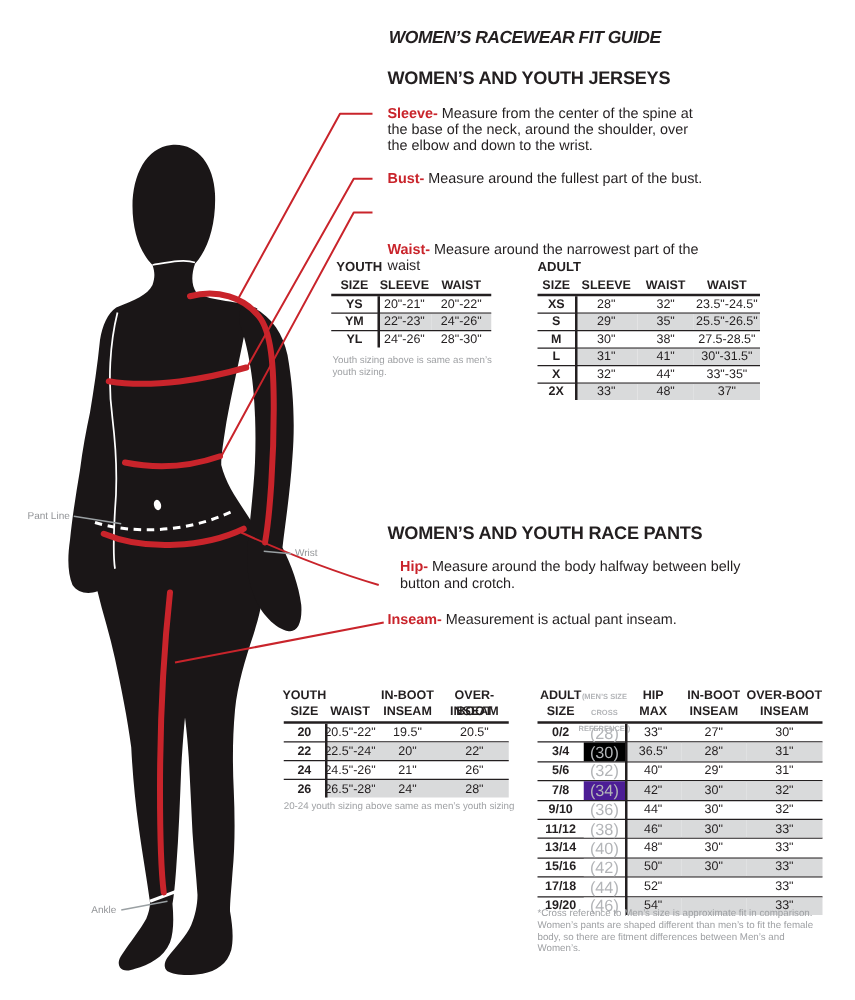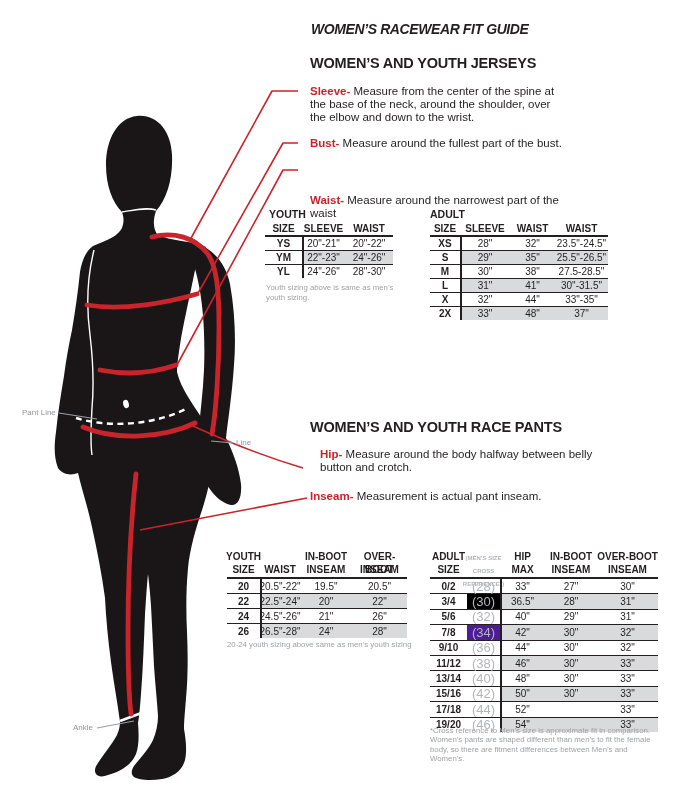--- a/index.html
+++ b/index.html
@@ -90,21 +90,21 @@
     </g>
 
     <g fill="none" stroke="#9aa0a3" stroke-width="1.1">
       <path d="M59,413 L97,419"></path>
       <path d="M233,443 L211,441"></path>
       <path d="M97,728 L134,721"></path>
     </g>
   </svg>
 
   <div class="abs fig-label" style="left:22px;top:408px;">Pant Line</div>
-  <div class="abs fig-label" style="left:236px;top:438px;">Line</div>
+  <div class="abs fig-label" style="left:236px;top:438px;">Wrist</div>
   <div class="abs fig-label" style="left:73px;top:723px;">Ankle</div>
 
   <div class="abs title">WOMEN’S RACEWEAR FIT GUIDE</div>
 
   <div class="abs sec-head" style="left:310px;top:55px;">WOMEN’S AND YOUTH JERSEYS</div>
 
   <div class="abs meas" style="left:310px;top:85px;width:250px;">
     <span class="term">Sleeve-</span>
     <span>Measure from the center of the spine at the base of the neck, around the shoulder, over the elbow and down to the wrist.</span>
   </div>

